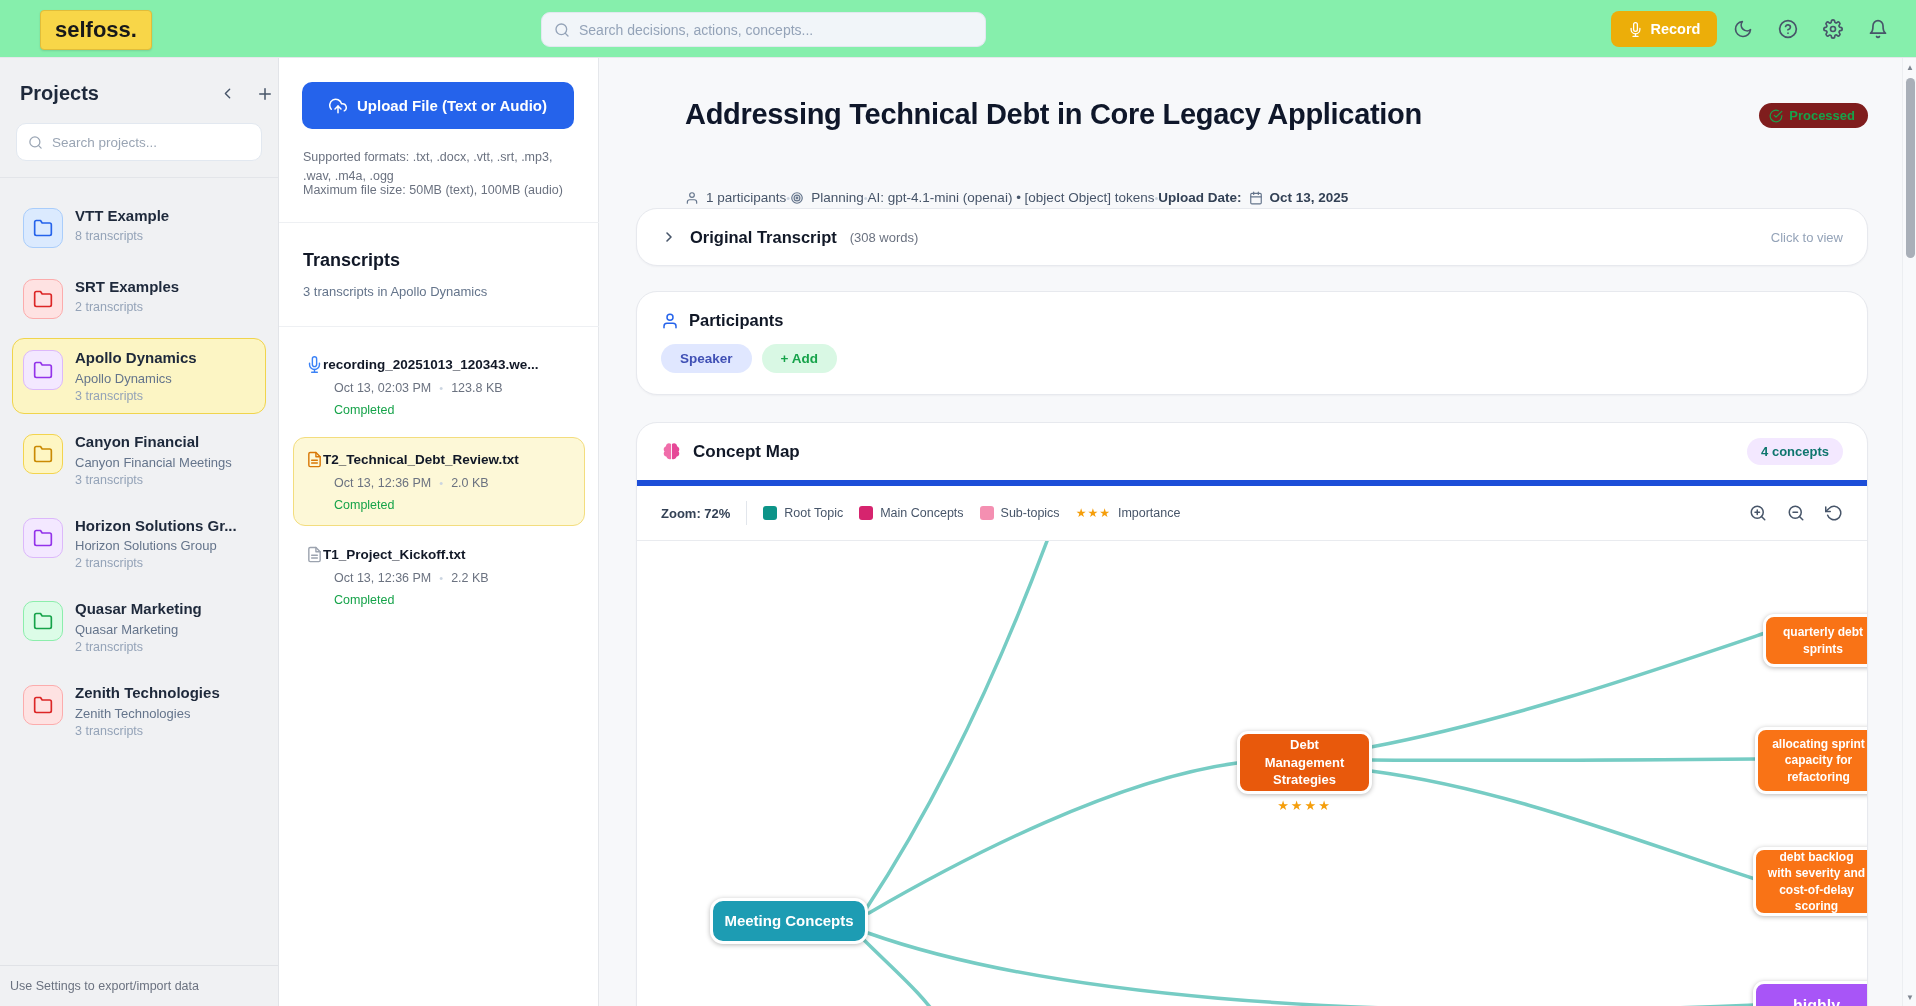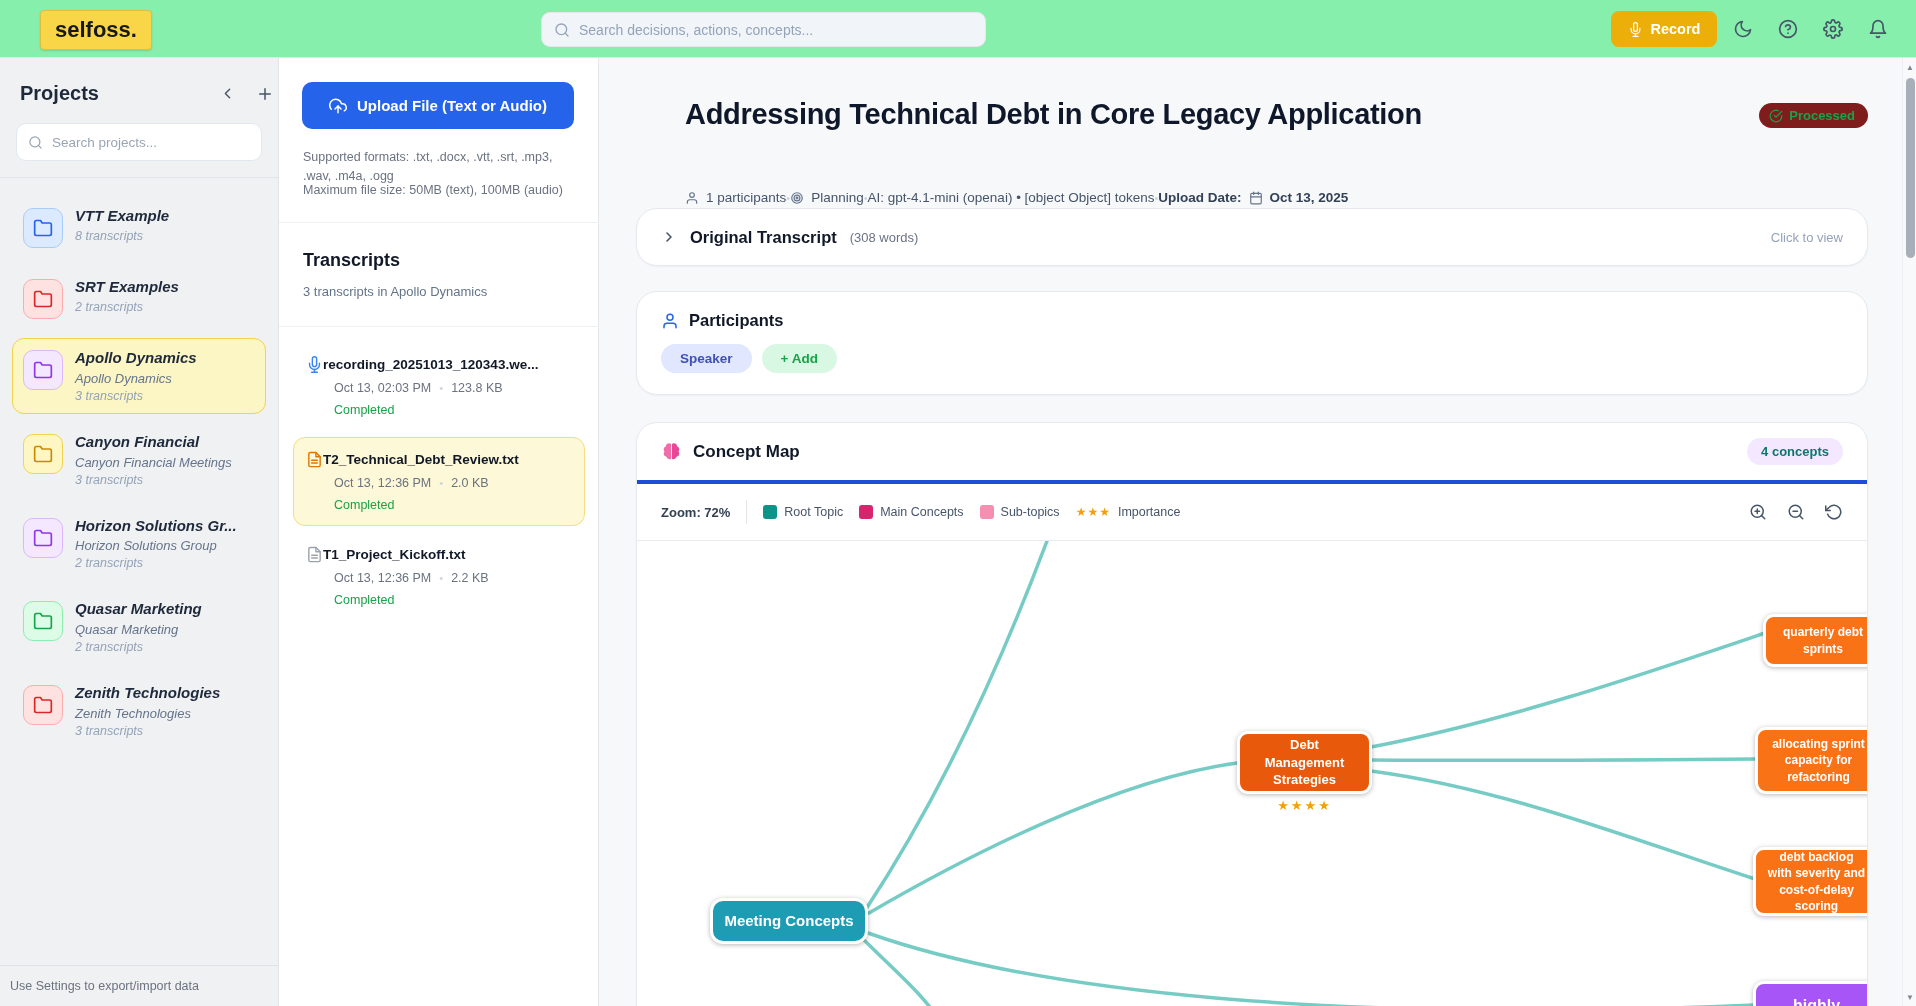--- a/index.html
+++ b/index.html
@@ -20,21 +20,21 @@
 
   
   .sidebar { position:absolute; left:0; top:58px; width:279px; height:948px; background:#f0f1f3; border-right:1px solid #e2e4e8; display:flex; flex-direction:column; z-index:20; }
   .sb-head { display:flex; align-items:center; padding:24px 4px 4px 20px; }
   .sb-title { font-size:20px; font-weight:800; color:#1e293b; flex:1; }
   .sb-head .icon-btn { color:#475569; margin-left:20px; }
   .sb-search { margin:14px 16px 2px 16px; height:38px; background:#fff; border:1px solid #e2e8f0; border-radius:10px; display:flex; align-items:center; gap:9px; padding:0 11px; }
   .sb-search input { border:none; outline:none; background:transparent; font-size:13.5px; color:#334155; width:100%; font-family:inherit; }
   .sb-search input::placeholder { color:#9aa5b4; }
   .sb-div { border-top:1px solid #e3e5e9; margin-top:14px; }
-  .proj-list { flex:1; padding:18px 12px 0 12px; overflow:hidden;font-style:italic; }
+  .proj-list { flex:1; padding:18px 12px 0 12px; overflow:hidden; }
   .proj { display:flex; gap:12px; padding:10px 10px; border-radius:12px; border:1px solid transparent; margin-bottom:8px; cursor:pointer; align-items:flex-start; }
   .proj.selected { background:#fcf5c4; border-color:#f0d44c; }
   .tile { width:40px; height:40px; border-radius:10px; display:flex; align-items:center; justify-content:center; flex:none; border:1.5px solid transparent; margin-top:1px; }
   .tile.blue   { background:#dbeafe; border-color:#a9cdfb; color:#2563eb; }
   .tile.red    { background:#fee2e2; border-color:#fcacac; color:#dc2626; }
   .tile.purple { background:#f3e8ff; border-color:#dcb8fb; color:#9333ea; }
   .tile.yellow { background:#fef6c3; border-color:#f3d44e; color:#ca8a04; }
   .tile.green  { background:#dcfce7; border-color:#8ceeac; color:#16a34a; }
   .proj-name { font-size:15px; font-weight:700; color:#1e293b; line-height:1.25; }
   .proj-sub  { font-size:13px; color:#64748b; margin-top:3px; }
@@ -78,21 +78,21 @@
   .cp-head { display:flex; align-items:center; gap:10px; font-size:16.5px; font-weight:700; color:#111827; }
   .chips { display:flex; gap:10px; margin-top:14px; }
   .chip { border-radius:999px; font-size:13.5px; font-weight:600; padding:7px 19px; cursor:pointer; }
   .chip-speaker { background:#e0e7ff; color:#4050b5; }
   .chip-add { background:#d9f8e4; color:#16a34a; }
 
   .card-cmap { top:364px; height:700px; overflow:hidden; }
   .cm-head { height:57px; display:flex; align-items:center; padding:0 24px; gap:11px; }
   .cm-title { font-size:17px; font-weight:700; color:#111827; }
   .cm-badge { margin-left:auto; background:#f3e8ff; color:#0f766e; font-size:13px; font-weight:700; border-radius:999px; padding:6px 14px; }
-  .cm-toolbar { border-top:4px solid #1d4ed8; border-bottom:1px solid #e9ebef; height:61px; display:flex; align-items:center; padding:0 24px; gap:16px; }
+  .cm-toolbar { border-top:6px solid #1d4ed8; border-bottom:1px solid #e9ebef; height:61px; display:flex; align-items:center; padding:0 24px; gap:16px; }
   .cm-zoom { font-size:13px; color:#334155; font-weight:600; }
   .vsep { width:1px; height:24px; background:#e2e6ec; }
   .leg { display:flex; align-items:center; gap:7px; font-size:12.5px; color:#475569; }
   .leg-sq { width:14px; height:14px; border-radius:3px; }
   .stars { color:#f59e0b; font-size:12px; letter-spacing:1px; }
   .cm-tools { margin-left:auto; display:flex; gap:20px; color:#475569; }
 
   .map { position:relative; width:1230px; height:582px; background:#fff; overflow:hidden; cursor:grab; }
   .edges { position:absolute; left:0; top:0; }
   .node { position:absolute; border:3px solid #fff; border-radius:11px; color:#fff; font-weight:700; text-align:center; display:flex; align-items:center; justify-content:center; padding:6px 10px; line-height:1.35; box-shadow:0 1px 5px rgba(0,0,0,.28); cursor:pointer; }

